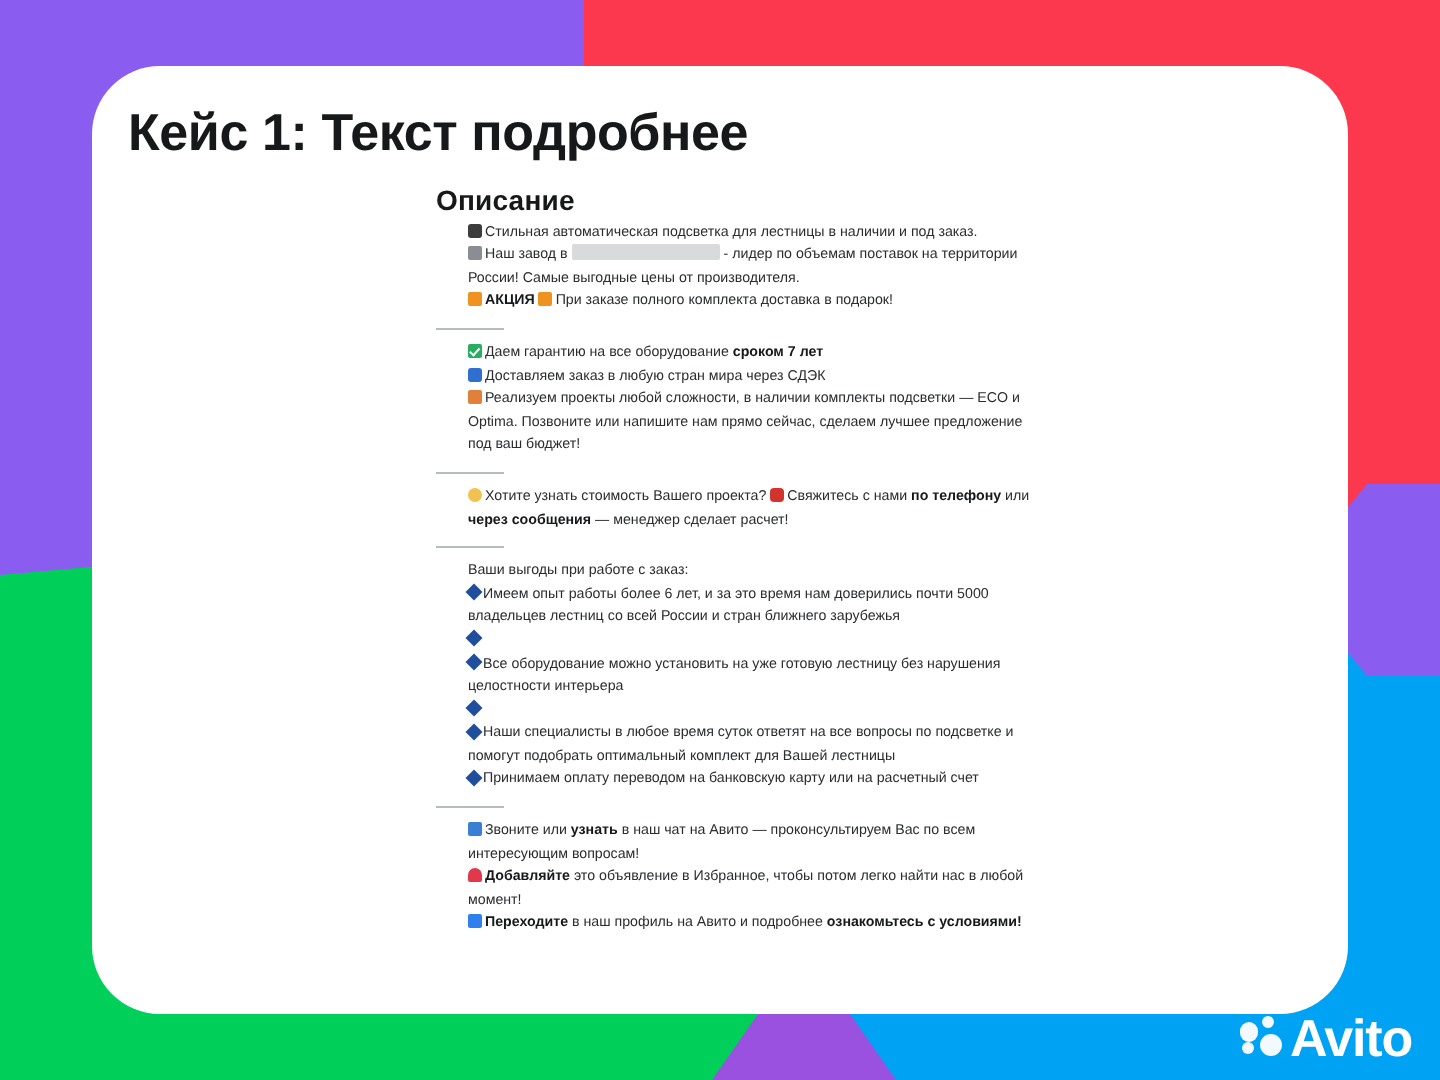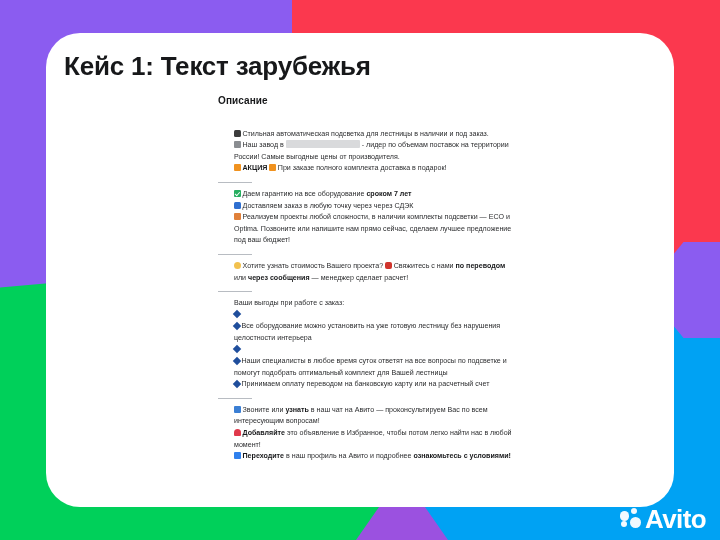--- a/index.html
+++ b/index.html
@@ -94,24 +94,24 @@
     position: absolute;
     left: 172px;
     top: 62px;
     width: 300px;
     color: #2b2c2e;
     font-size: 7.1px;
     line-height: 11.6px;
   }
 
   #listing-heading {
-    font-size: 10px;
+    font-size: 14px;
     font-weight: 700;
     color: #17181a;
-    margin-bottom: 22px;
+    margin-bottom: 4px;
     letter-spacing: 0.1px;
   }
 
   .para {
     margin: 0 0 0 16px;
   }
 
   .line {
     display: block;
     white-space: normal;
@@ -215,21 +215,21 @@
   <div class="bg-layer bg-purple-tl"></div>
   <div class="bg-layer bg-red-top"></div>
   <div class="bg-layer bg-green-bl"></div>
   <div class="bg-layer bg-blue-br"></div>
   <div class="bg-layer bg-seam-left"></div>
   <div class="bg-layer bg-purple-right"></div>
   <div class="bg-layer bg-purple-bottom"></div>
 
   <div id="card">
 
-    <div id="slide-title">Кейс 1: Текст зарубежья</div>
+    <div id="slide-title">Кейс 1: Текст подробнее</div>
 
     <div id="listing">
 
       <div id="listing-heading">Описание</div>
 
       <div class="para">
         <span class="line">
           <span class="g g-dark"></span><span>Стильная автоматическая подсветка для лестницы в наличии и под заказ.</span>
         </span>
         <span class="line">
@@ -243,40 +243,41 @@
         </span>
       </div>
 
       <div class="hr"></div>
 
       <div class="para">
         <span class="line">
           <span class="g g-check"></span><span>Даем гарантию на все оборудование </span><b>сроком 7 лет</b>
         </span>
         <span class="line">
-          <span class="g g-truck"></span><span>Доставляем заказ в любую точку через через СДЭК</span>
+          <span class="g g-truck"></span><span>Доставляем заказ в любую стран мира через СДЭК</span>
         </span>
         <span class="line">
           <span class="g g-hand"></span><span>Реализуем проекты любой сложности, в наличии комплекты подсветки — ECO и Optima. Позвоните или напишите нам прямо сейчас, сделаем лучшее предложение под ваш бюджет!</span>
         </span>
       </div>
 
       <div class="hr"></div>
 
       <div class="para">
         <span class="line">
           <span class="g g-smile"></span><span>Хотите узнать стоимость Вашего проекта?</span>
-          <span class="g g-phone"></span><span>Свяжитесь с нами </span><b>по переводом</b><span> или </span><b>через сообщения</b><span> — менеджер сделает расчет!</span>
+          <span class="g g-phone"></span><span>Свяжитесь с нами </span><b>по телефону</b><span> или </span><b>через сообщения</b><span> — менеджер сделает расчет!</span>
         </span>
       </div>
 
       <div class="hr"></div>
 
       <div class="para">
         <span class="line">Ваши выгоды при работе с заказ:</span>
+        <span class="line"><span class="diamond"></span><span>Имеем опыт работы более 6 лет, и за это время нам доверились почти 5000 владельцев лестниц со всей России и стран ближнего зарубежья</span></span>
         <span class="line"><span class="diamond"></span></span>
         <span class="line"><span class="diamond"></span><span>Все оборудование можно установить на уже готовую лестницу без нарушения целостности интерьера</span></span>
         <span class="line"><span class="diamond"></span></span>
         <span class="line"><span class="diamond"></span><span>Наши специалисты в любое время суток ответят на все вопросы по подсветке и помогут подобрать оптимальный комплект для Вашей лестницы</span></span>
         <span class="line"><span class="diamond"></span><span>Принимаем оплату переводом на банковскую карту или на расчетный счет</span></span>
       </div>
 
       <div class="hr"></div>
 
       <div class="para">

